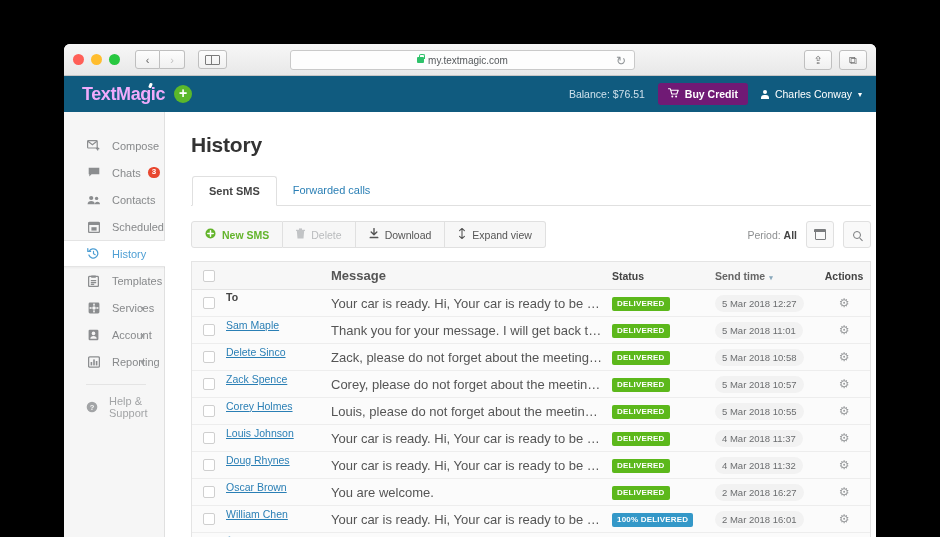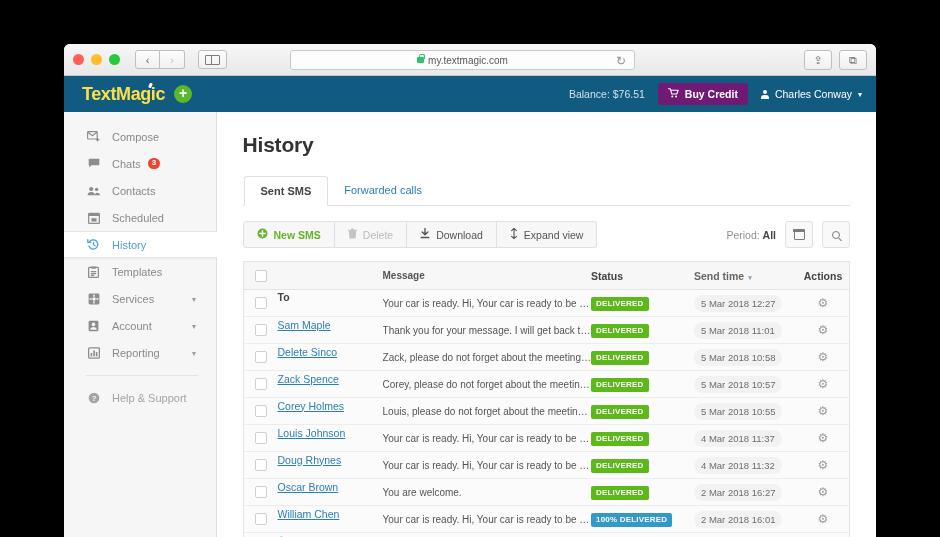--- a/index.html
+++ b/index.html
@@ -94,21 +94,21 @@
   }
 
   
   #appheader {
     height: 36px; background: #105b7f;
     display: flex; align-items: center;
     padding: 0 14px 0 18px;
     position: relative;
   }
   #logo {
-    color: #fde047; font-size: 18px; font-weight: bold;
+    color: #f0abfc; font-size: 18px; font-weight: bold;
     letter-spacing: -0.4px; position: relative;
   }
   #logo .dot {
     position: absolute; right: 13px; top: -1px;
     width: 3px; height: 5px; background: #fff;
     transform: rotate(22deg); border-radius: 1px;
   }
   #pluscircle {
     width: 18px; height: 18px; border-radius: 50%;
     background: #5bb82b; color: #fff;
@@ -143,21 +143,21 @@
     background:#fff; border-radius: 3px 3px 0 0;
   }
   .caret-d { font-size: 8px; }
 
   
   #body { display: flex; height: calc(100% - 68px); }
 
   #sidebar {
     width: 154px; background: #f6f6f6;
     border-right: 1px solid #e0e0e0;
-    padding-top: 11px;
+    padding-top: 20px;
   }
   .navitem {
     display: flex; align-items: center;
     height: 27px; padding-left: 22px;
     color: #87898b; font-size: 11px;
     position: relative;
   }
   .navitem .nicon {
     width: 15px; margin-right: 11px;
     display: flex; align-items: center; justify-content: center;
@@ -258,21 +258,21 @@
   
   #table { margin-top: 13px; border: 1px solid #e4e4e4; border-bottom: none; }
   .trow { display: flex; align-items: center; height: 27px; border-bottom: 1px solid #ededed; }
   .thead {
     height: 28px; background: #f7f7f7; border-bottom: 1px solid #e4e4e4;
     font-size: 10.5px; font-weight: bold; color: #444;
   }
   .trow:nth-child(odd of .drow) { background: #fbfbfb; }
   .c-chk   { width: 34px; display: flex; justify-content: center; }
   .c-to    { width: 105px; font-size: 10.5px; margin-top: 43px; }
-  .c-msg   { flex: 1; font-size: 10px; color: #555; white-space: nowrap; overflow: hidden; text-overflow: ellipsis; }
+  .c-msg   { flex: 1; font-size: 13px; color: #555; white-space: nowrap; overflow: hidden; text-overflow: ellipsis; padding-right: 10px; }
   .c-stat  { width: 103px; font-size: 10.5px; }
   .c-time  { width: 103px; font-size: 10.5px; color: #666; }
   .c-act   { width: 52px; text-align: center; font-size: 10.5px; }
   .chk {
     width: 12px; height: 12px; background: #fff;
     border: 1px solid #cfcfcf; border-radius: 2px;
   }
   .tolink { color: #2a7fb5; text-decoration: underline; font-size: 10.5px; }
   .grpicon { margin-right: 5px; font-size: 9px; color: #2a7fb5; }
   .c-to.withicon { display: flex; align-items: center; }

